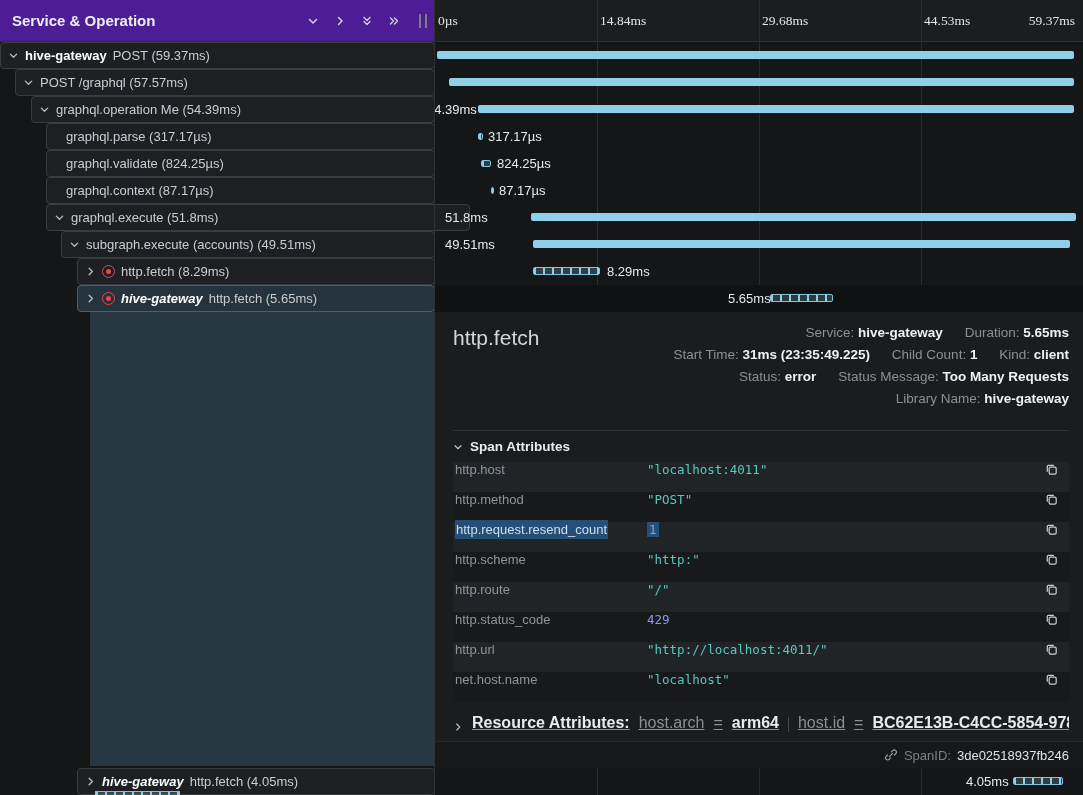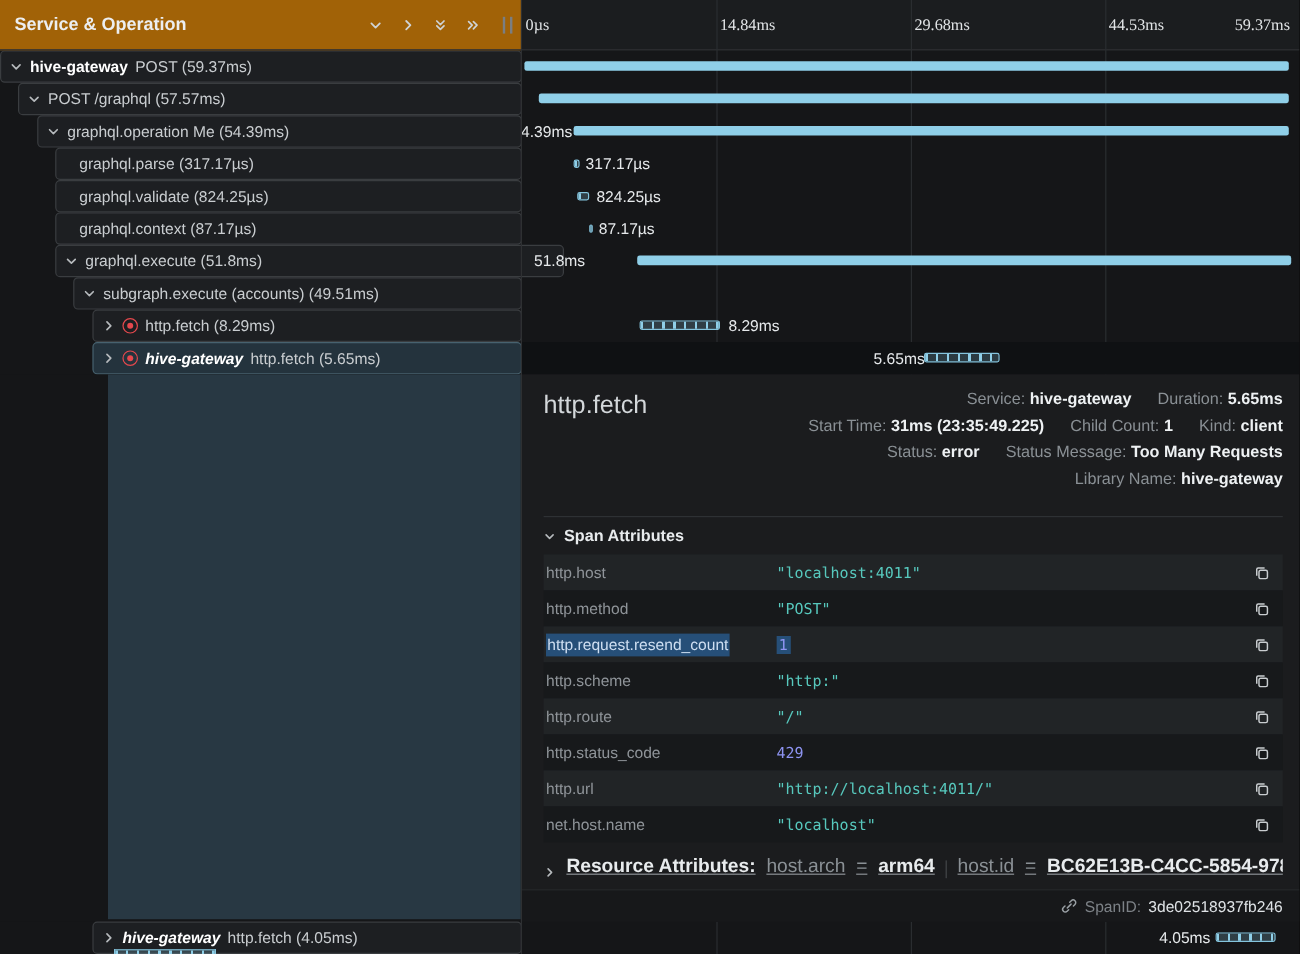--- a/index.html
+++ b/index.html
@@ -1,21 +1,21 @@
 <!DOCTYPE html>
 <html><head>
 <meta charset="utf-8">
 <style>
   * { margin:0; padding:0; box-sizing:border-box; }
   html,body { background:#0e0e0e; }
   .app { position:relative; width:1083px; height:795px; background:#151618;
          font-family:"Liberation Sans",sans-serif; overflow:hidden; color:#d6d9db; }
 
   
-  .panel-header { position:absolute; left:0; top:0; width:435px; height:42px; background:#a16207;
+  .panel-header { position:absolute; left:0; top:0; width:435px; height:42px; background:#4c1d95;
                   border-bottom:1px solid #2e3032; display:flex; align-items:center; padding:0 8px 0 12px; z-index:3; }
   .panel-title { font-size:15px; font-weight:700; color:#eceef0; }
   .header-icons { margin-left:auto; display:flex; align-items:center; gap:15px; color:#cfd3d6; }
   .icon-btn { display:inline-flex; cursor:pointer; }
   .resize-handle { width:8px; height:14px; border-left:2px solid #7a7e82; border-right:2px solid #7a7e82; margin-left:4px; cursor:col-resize; }
 
   
   .ruler { position:absolute; left:435px; top:0; width:648px; height:42px; background:#1b1d1f;
            border-bottom:1px solid #2e3032; font-size:13.5px; color:#e2e5e7; z-index:0; }
   .tick { position:absolute; top:0; line-height:42px;font-family:Liberation Serif, serif; }
@@ -53,21 +53,21 @@
   .detail-title { position:absolute; left:18px; top:14px; font-size:21px; color:#d3d7da; font-weight:400; }
   .meta { position:absolute; right:14px; top:10px; text-align:right; line-height:22px; white-space:nowrap; }
   .meta .lbl { color:#8a9095; }
   .meta .val { color:#eef1f3; font-weight:700; }
   .meta .pair { margin-left:18px; }
   .meta .pair:first-child { margin-left:0; }
   .detail-divider { position:absolute; left:18px; right:14px; top:118px; height:1px; background:#2e3134; }
   .attr-header { position:absolute; left:18px; top:127px; display:flex; align-items:center; gap:7px;
                  font-weight:700; color:#e8ebed; font-size:13.5px; cursor:pointer; }
   .attr-table { position:absolute; left:18px; right:14px; top:150px; }
-  .attr-row { height:30px; display:flex; align-items:center; padding:0 10px 0 2px; }
+  .attr-row { height:30px; display:flex; align-items:flex-start; padding:0 10px 0 2px; }
   .attr-row:nth-child(odd) { background:#212426; }
   .attr-row:nth-child(even) { background:#17191b; }
   .attr-key { width:192px; flex:0 0 auto; color:#8f9499; font-size:13px; white-space:nowrap; }
   .attr-val { flex:1; font-family:"DejaVu Sans Mono",monospace; font-size:12.5px; white-space:nowrap; overflow:hidden; }
   .v-str { color:#57c8bd; }
   .v-num { color:#8e94f2; }
   .attr-key .hl { background:#264f78; color:#cfdff2; padding:2px 1px; }
   .attr-val .hl { background:#264f78; padding:2px 2px; }
   .copy-btn { color:#c9cdd0; display:inline-flex; cursor:pointer; flex:0 0 auto; }
   .res-row { position:absolute; left:18px; right:14px; top:402px; display:flex; align-items:flex-end; gap:9px;
@@ -223,20 +223,24 @@
 
   <div class="row" style="top:231px">
     <div class="tree-cell" style="left:61px;width:374px">
       <span class="chev">
           <svg width="11" height="11" viewBox="0 0 12 12" fill="none" stroke="currentColor" stroke-width="1.5" stroke-linecap="round" stroke-linejoin="round">
             <path d="M2.5 4.5 L6 8 L9.5 4.5"></path>
           </svg>
         </span>
       <span class="op">subgraph.execute (accounts) (49.51ms)</span>
     </div>
+    <div class="wf-cell">
+      <span class="bar-label" style="left:10px">49.51ms</span>
+      <div class="bar solid" style="left:98px;width:537px"></div>
+    </div>
   </div>
 
   <div class="row" style="top:258px">
     <div class="tree-cell" style="left:77px;width:358px">
       <span class="chev">
           <svg width="11" height="11" viewBox="0 0 12 12" fill="none" stroke="currentColor" stroke-width="1.5" stroke-linecap="round" stroke-linejoin="round">
             <path d="M4.5 2.5 L8 6 L4.5 9.5"></path>
           </svg>
         </span>
       <span class="err-icon"></span>

